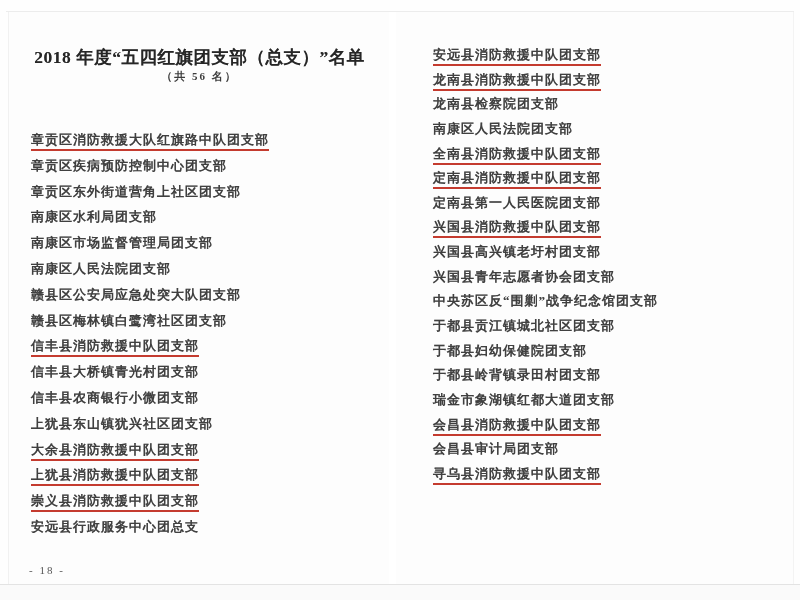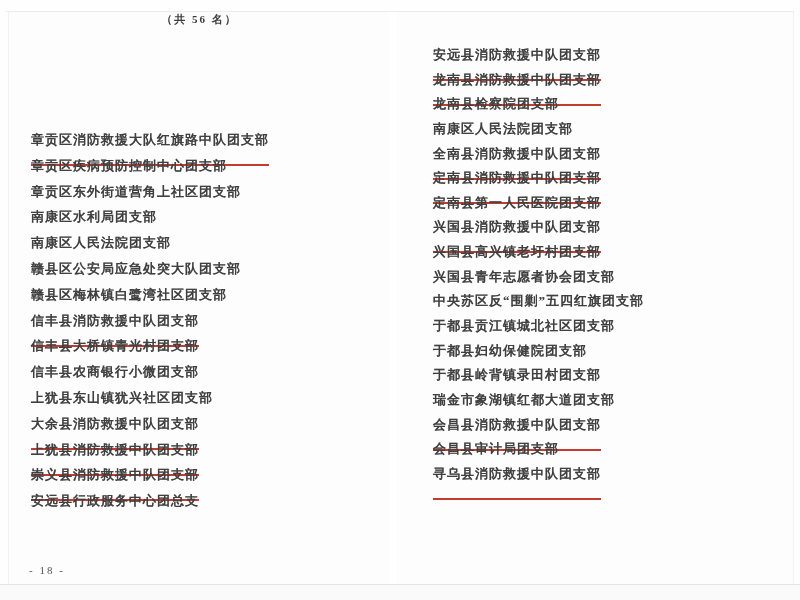--- a/index.html
+++ b/index.html
@@ -48,21 +48,21 @@
     font-size:13px;
     font-weight:bold;
     letter-spacing:1px;
     text-shadow:0 0 0.4px rgba(60,60,60,0.35);
   }
   .left-list{left:22px;top:115px;right:26px;}
   .left-list .row{height:25.8px;line-height:25.8px;}
   .right-list{left:37px;top:31px;right:8px;}
   .right-list .row{height:24.65px;line-height:24.65px;}
   .row{white-space:nowrap;}
-  .row-text{display:inline-block;line-height:17px;padding-bottom:16px;}
+  .row-text{display:inline-block;line-height:17px;padding-bottom:1px;}
   .row-text.u{
     border-bottom:2px solid var(--u-color,#c43b2f);
   }
   .page-number{
     position:absolute;
     left:20px;top:552px;
     font-size:11px;
     letter-spacing:2px;
     color:#555;
   }
@@ -76,32 +76,34 @@
     display:inline-block;width:3px;height:3px;background:#8a8a8a;margin-right:2px;
   }
 </style>
 </head>
 <body>
 
 <div class="scan">
   <div class="edge-top"></div>
 
   <div class="page page-left">
+    <h1 class="doc-title">2018 年度“五四红旗团支部（总支）”名单</h1>
     <div class="doc-subtitle">（共 56 名）</div>
 
     <div class="list left-list">
 
         <div class="row"><span class="row-text u">章贡区消防救援大队红旗路中队团支部</span></div>
 
         <div class="row"><span class="row-text">章贡区疾病预防控制中心团支部</span></div>
 
         <div class="row"><span class="row-text">章贡区东外街道营角上社区团支部</span></div>
 
         <div class="row"><span class="row-text">南康区水利局团支部</span></div>
 
+        <div class="row"><span class="row-text">南康区市场监督管理局团支部</span></div>
 
         <div class="row"><span class="row-text">南康区人民法院团支部</span></div>
 
         <div class="row"><span class="row-text">赣县区公安局应急处突大队团支部</span></div>
 
         <div class="row"><span class="row-text">赣县区梅林镇白鹭湾社区团支部</span></div>
 
         <div class="row"><span class="row-text u">信丰县消防救援中队团支部</span></div>
 
         <div class="row"><span class="row-text">信丰县大桥镇青光村团支部</span></div>
@@ -140,21 +142,21 @@
         <div class="row"><span class="row-text u">定南县消防救援中队团支部</span></div>
 
         <div class="row"><span class="row-text">定南县第一人民医院团支部</span></div>
 
         <div class="row"><span class="row-text u">兴国县消防救援中队团支部</span></div>
 
         <div class="row"><span class="row-text">兴国县高兴镇老圩村团支部</span></div>
 
         <div class="row"><span class="row-text">兴国县青年志愿者协会团支部</span></div>
 
-        <div class="row"><span class="row-text">中央苏区反“围剿”五四红旗团支部</span></div>
+        <div class="row"><span class="row-text">中央苏区反“围剿”战争纪念馆团支部</span></div>
 
         <div class="row"><span class="row-text">于都县贡江镇城北社区团支部</span></div>
 
         <div class="row"><span class="row-text">于都县妇幼保健院团支部</span></div>
 
         <div class="row"><span class="row-text">于都县岭背镇录田村团支部</span></div>
 
 
         <div class="row"><span class="row-text">瑞金市象湖镇红都大道团支部</span></div>
 

